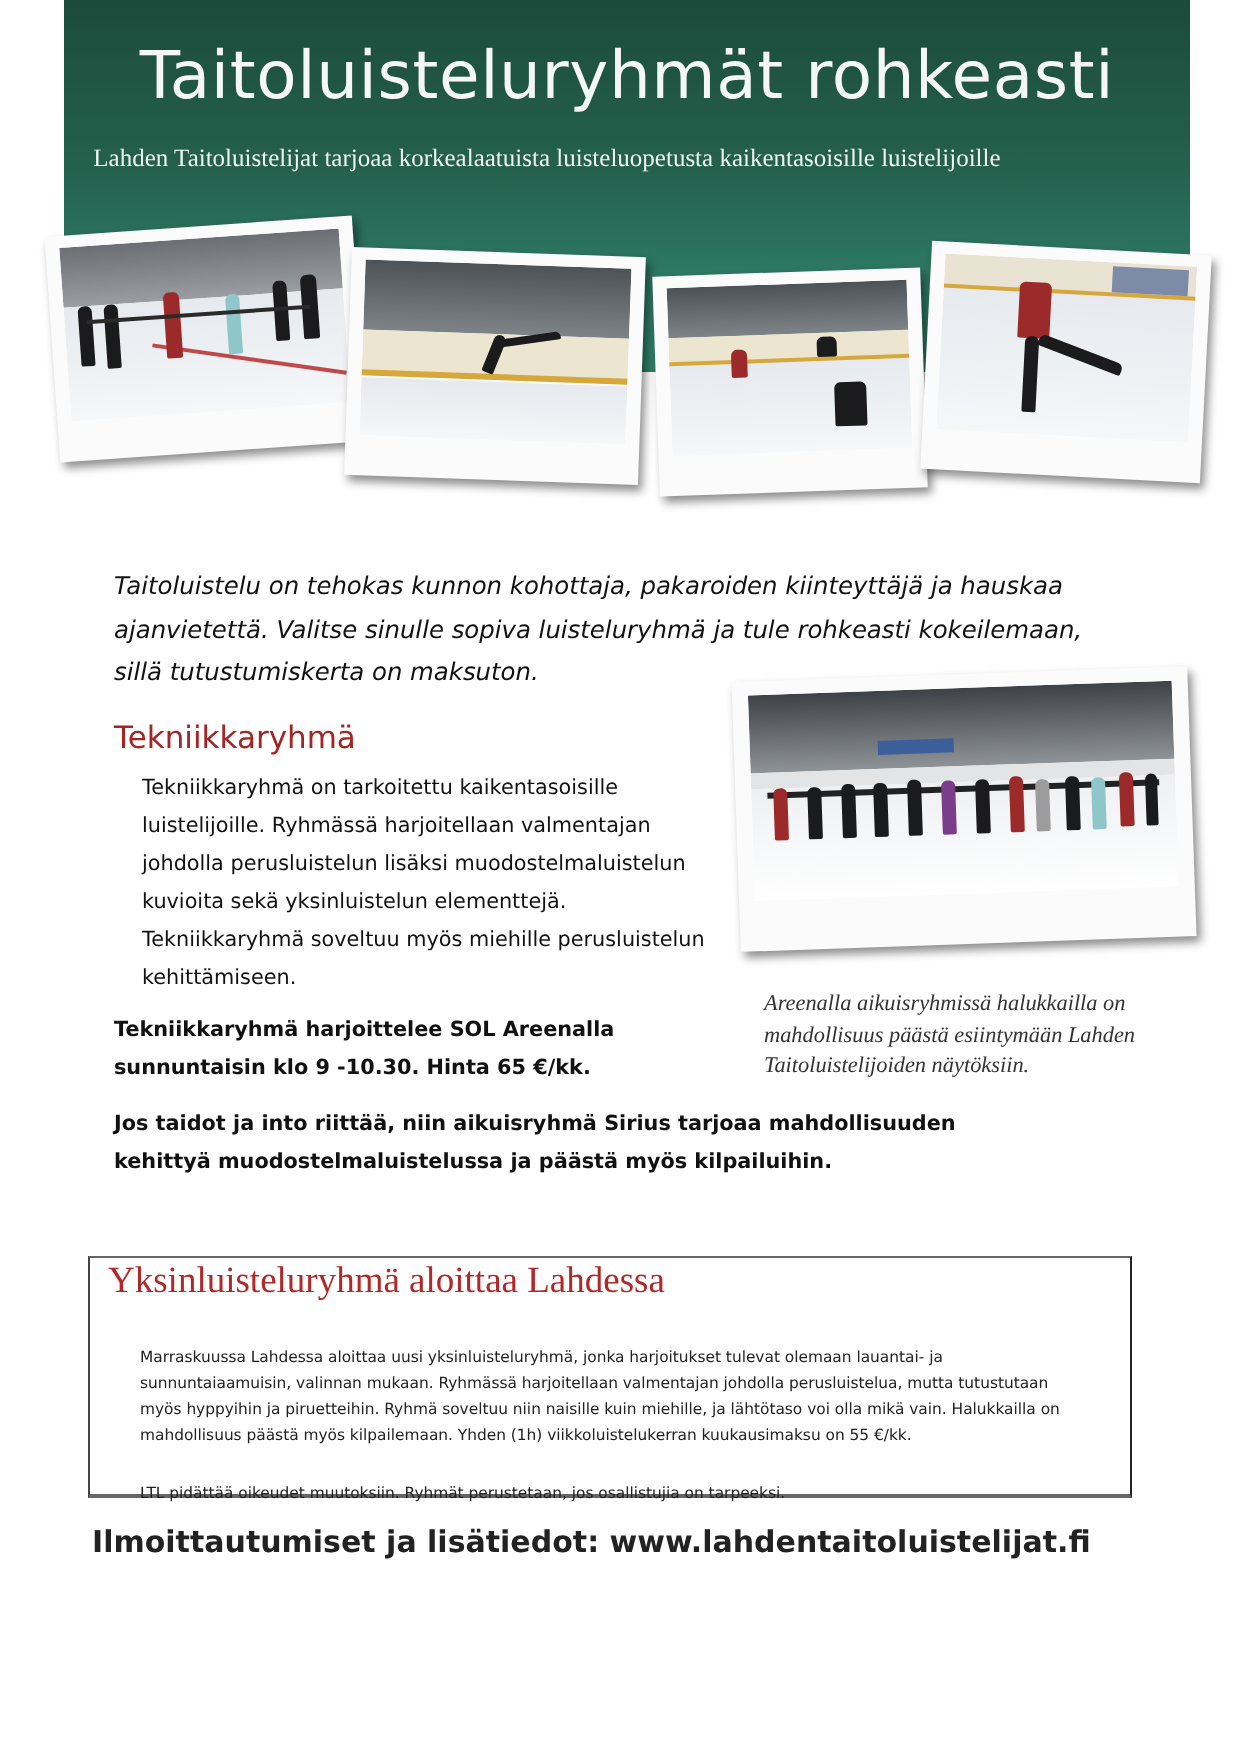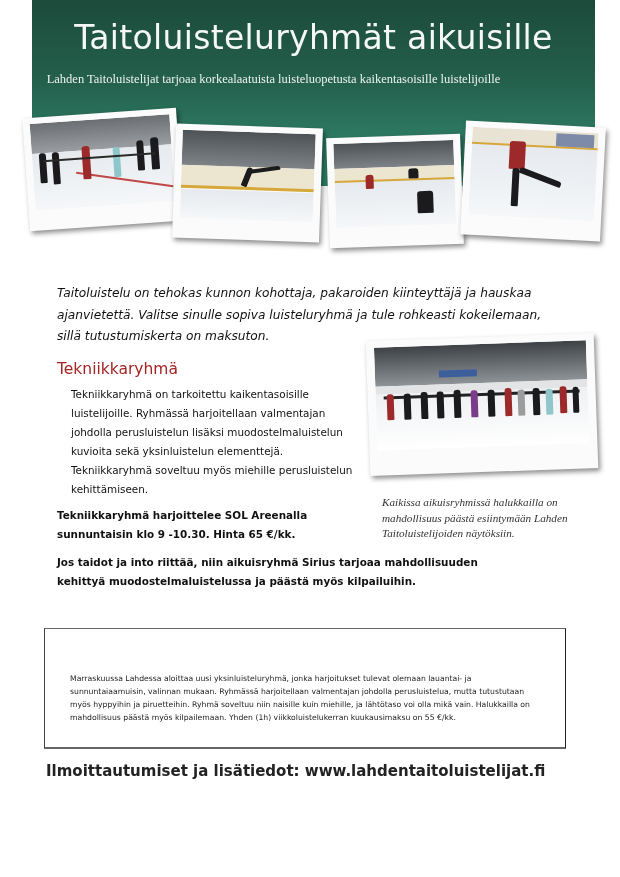--- a/index.html
+++ b/index.html
@@ -78,21 +78,21 @@
   .box-body p { margin:16px; }
 
   .footer {
     position:absolute; left:46px; top:762px; font-size:15px; font-weight:bold; color:#222;text-align:center;
   }
 </style>
 </head>
 <body>
 
 <div class="header-band"></div>
-<div class="header-title">Taitoluisteluryhmät aikuisille</div>
+<div class="header-title">Taitoluisteluryhmät rohkeasti</div>
 <div class="header-subtitle">Lahden Taitoluistelijat tarjoaa korkealaatuista luisteluopetusta kaikentasoisille luistelijoille</div>
 
 <div class="photo p1">
   <div class="pic">
     <div class="wall" style="height:35%;background:linear-gradient(#6b6e72,#9a9ea2);"></div>
     <div class="ice" style="height:65%;"></div>
     <div style="position:absolute;left:30%;top:70%;width:70%;height:2px;background:#c04848;transform:rotate(12deg);"></div>
     <div class="fig" style="left:5%;top:35%;width:7px;height:30px;"></div>
     <div class="fig" style="left:14%;top:34%;width:7px;height:32px;"></div>
     <div class="fig red" style="left:36%;top:30%;width:8px;height:33px;"></div>
@@ -160,21 +160,23 @@
     <div class="fig purple" style="left:45%;top:45%;width:7px;height:27px;"></div>
     <div class="fig" style="left:53%;top:45%;width:7px;height:27px;"></div>
     <div class="fig red" style="left:61%;top:44%;width:7px;height:28px;"></div>
     <div class="fig grey" style="left:67%;top:46%;width:7px;height:26px;"></div>
     <div class="fig" style="left:74%;top:45%;width:7px;height:27px;"></div>
     <div class="fig cyan" style="left:80%;top:46%;width:7px;height:26px;"></div>
     <div class="fig red" style="left:87%;top:44%;width:7px;height:27px;"></div>
     <div class="fig" style="left:93%;top:45%;width:6px;height:26px;"></div>
   </div>
 </div>
-<div class="caption">Kaikissa aikuisryhmissä halukkailla on mahdollisuus päästä esiintymään Lahden Taitoluistelijoiden näytöksiin.</div>
+<div class="caption">Areenalla aikuisryhmissä halukkailla on mahdollisuus päästä esiintymään Lahden Taitoluistelijoiden näytöksiin.</div>
 
 <div class="box">
+  <div class="box-title">Yksinluisteluryhmä aloittaa Lahdessa</div>
   <div class="box-body">
     <p>Marraskuussa Lahdessa aloittaa uusi yksinluisteluryhmä, jonka harjoitukset tulevat olemaan lauantai- ja sunnuntaiaamuisin, valinnan mukaan. Ryhmässä harjoitellaan valmentajan johdolla perusluistelua, mutta tutustutaan myös hyppyihin ja piruetteihin. Ryhmä soveltuu niin naisille kuin miehille, ja lähtötaso voi olla mikä vain. Halukkailla on mahdollisuus päästä myös kilpailemaan. Yhden (1h) viikkoluistelukerran kuukausimaksu on 55 €/kk.</p>
+    <p>LTL pidättää oikeudet muutoksiin. Ryhmät perustetaan, jos osallistujia on tarpeeksi.</p>
   </div>
 </div>
 
 <div class="footer">Ilmoittautumiset ja lisätiedot: www.lahdentaitoluistelijat.fi</div>
 
 </body></html>

